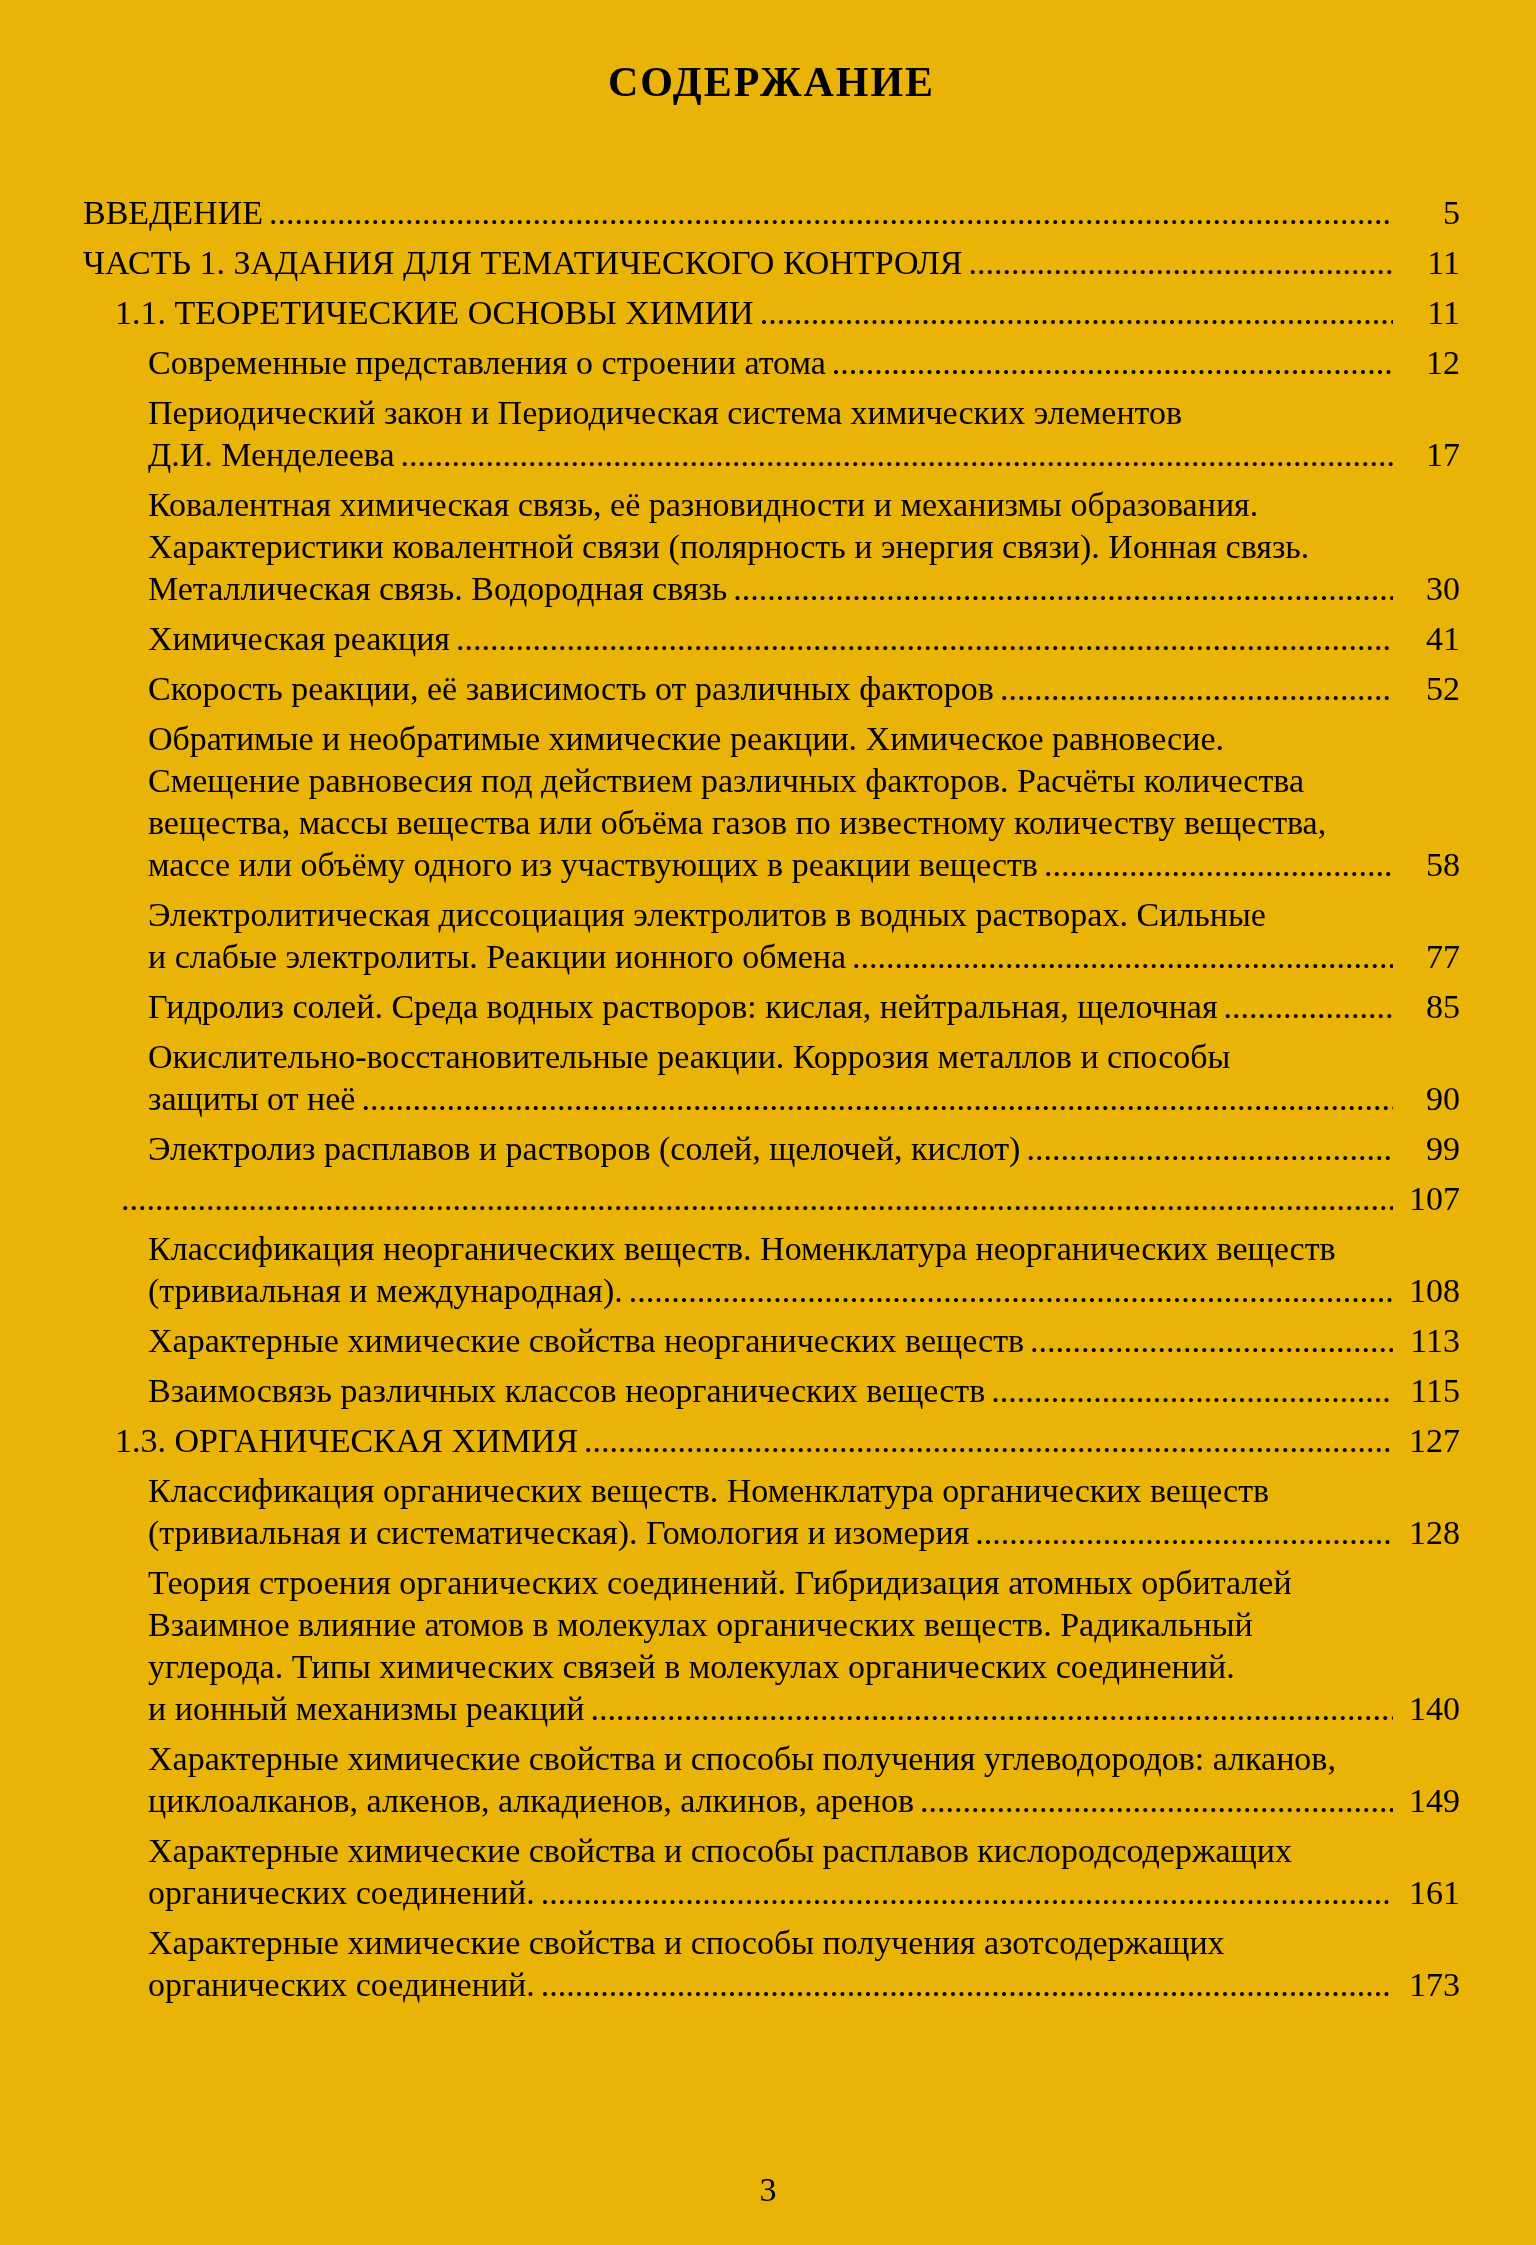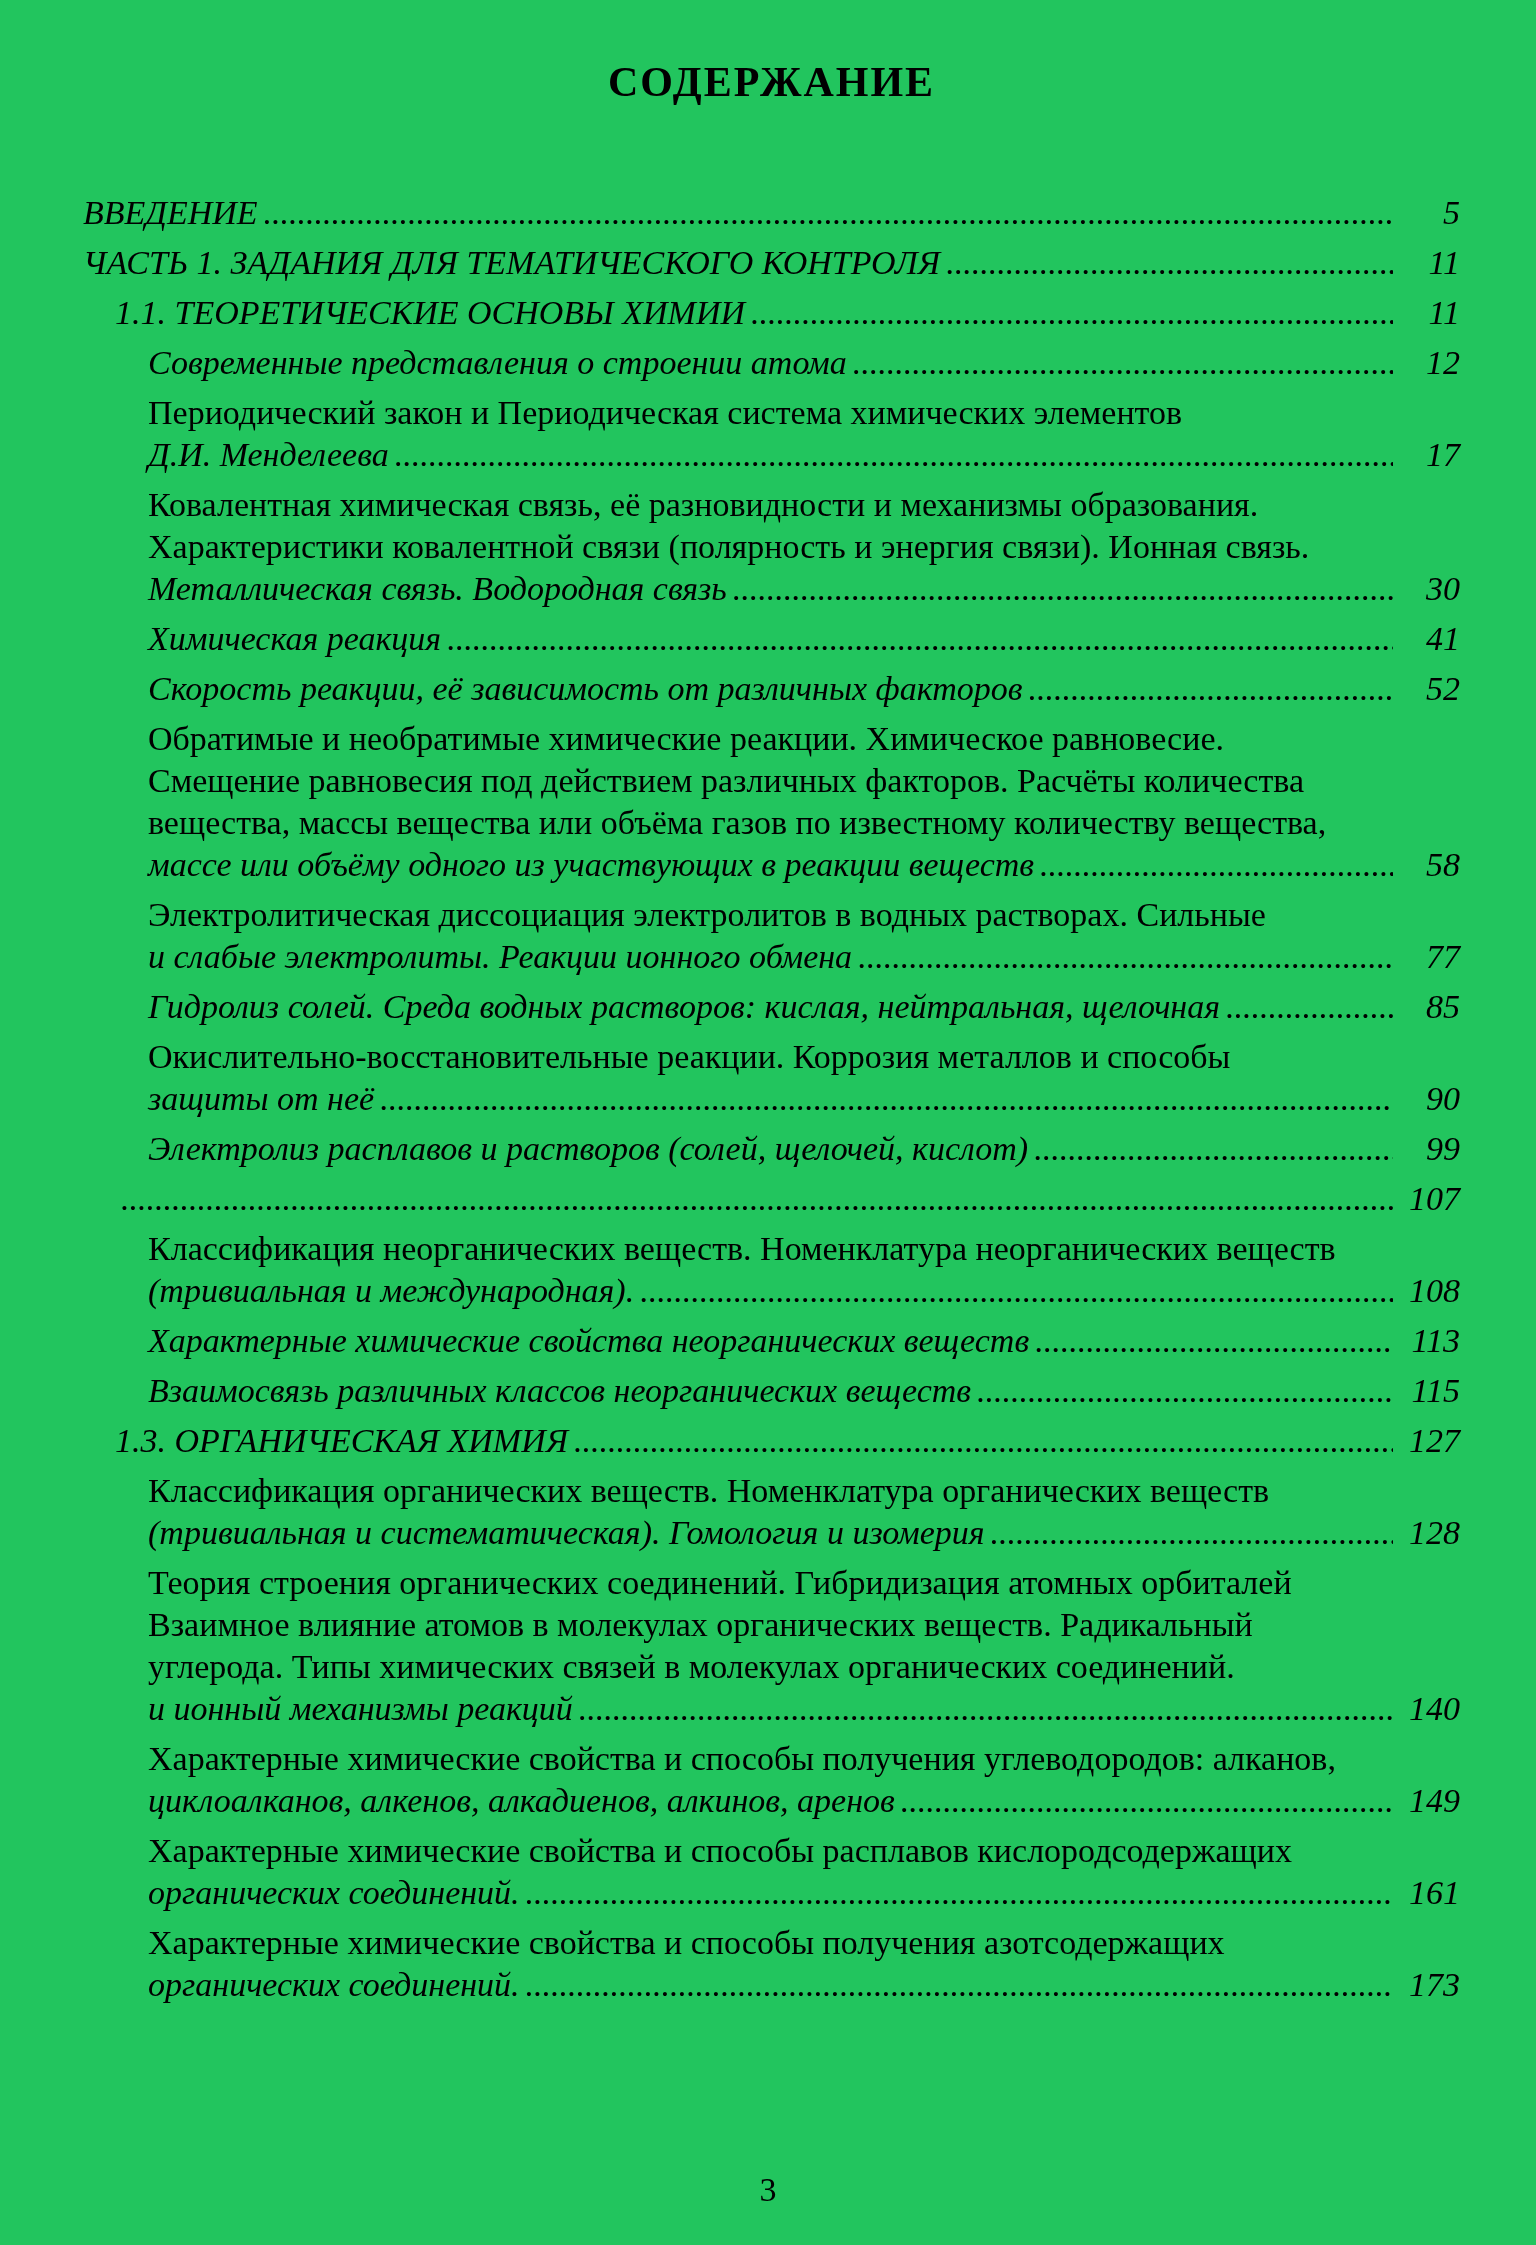--- a/index.html
+++ b/index.html
@@ -4,21 +4,21 @@
 <style>
   html, body {
     margin: 0;
     padding: 0;
     background: #ffffff;
   }
   .page {
     position: relative;
     width: 1536px;
     height: 2245px;
-    background: #22c55e;
+    background: #eab308;
     color: #000000;
     font-family: "Liberation Serif", "DejaVu Serif", serif;
     overflow: hidden;
     box-sizing: border-box;
     padding: 58px 76px 0 83px;
   }
   .title {
     margin: 0;
     font-size: 42px;
     line-height: 48px;
@@ -35,21 +35,20 @@
   .entry:first-child { margin-top: 0; }
   .entry.lvl0 { padding-left: 0; }
   .entry.lvl1 { padding-left: 32px; }
   .entry.lvl2 { padding-left: 65px; }
   .line {
     white-space: nowrap;
   }
   .line.last {
     display: flex;
     align-items: center;
-    font-style: italic;
   }
   .line.last .txt {
     white-space: nowrap;
     flex: 0 0 auto;
   }
   .leader {
     flex: 1 1 auto;
     min-width: 0;
     overflow: hidden;
     white-space: nowrap;

